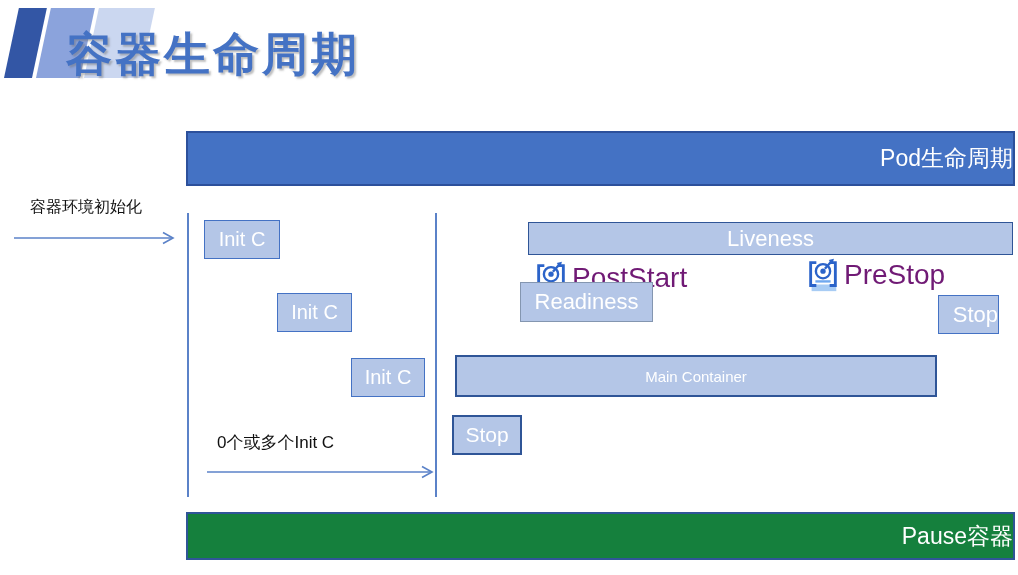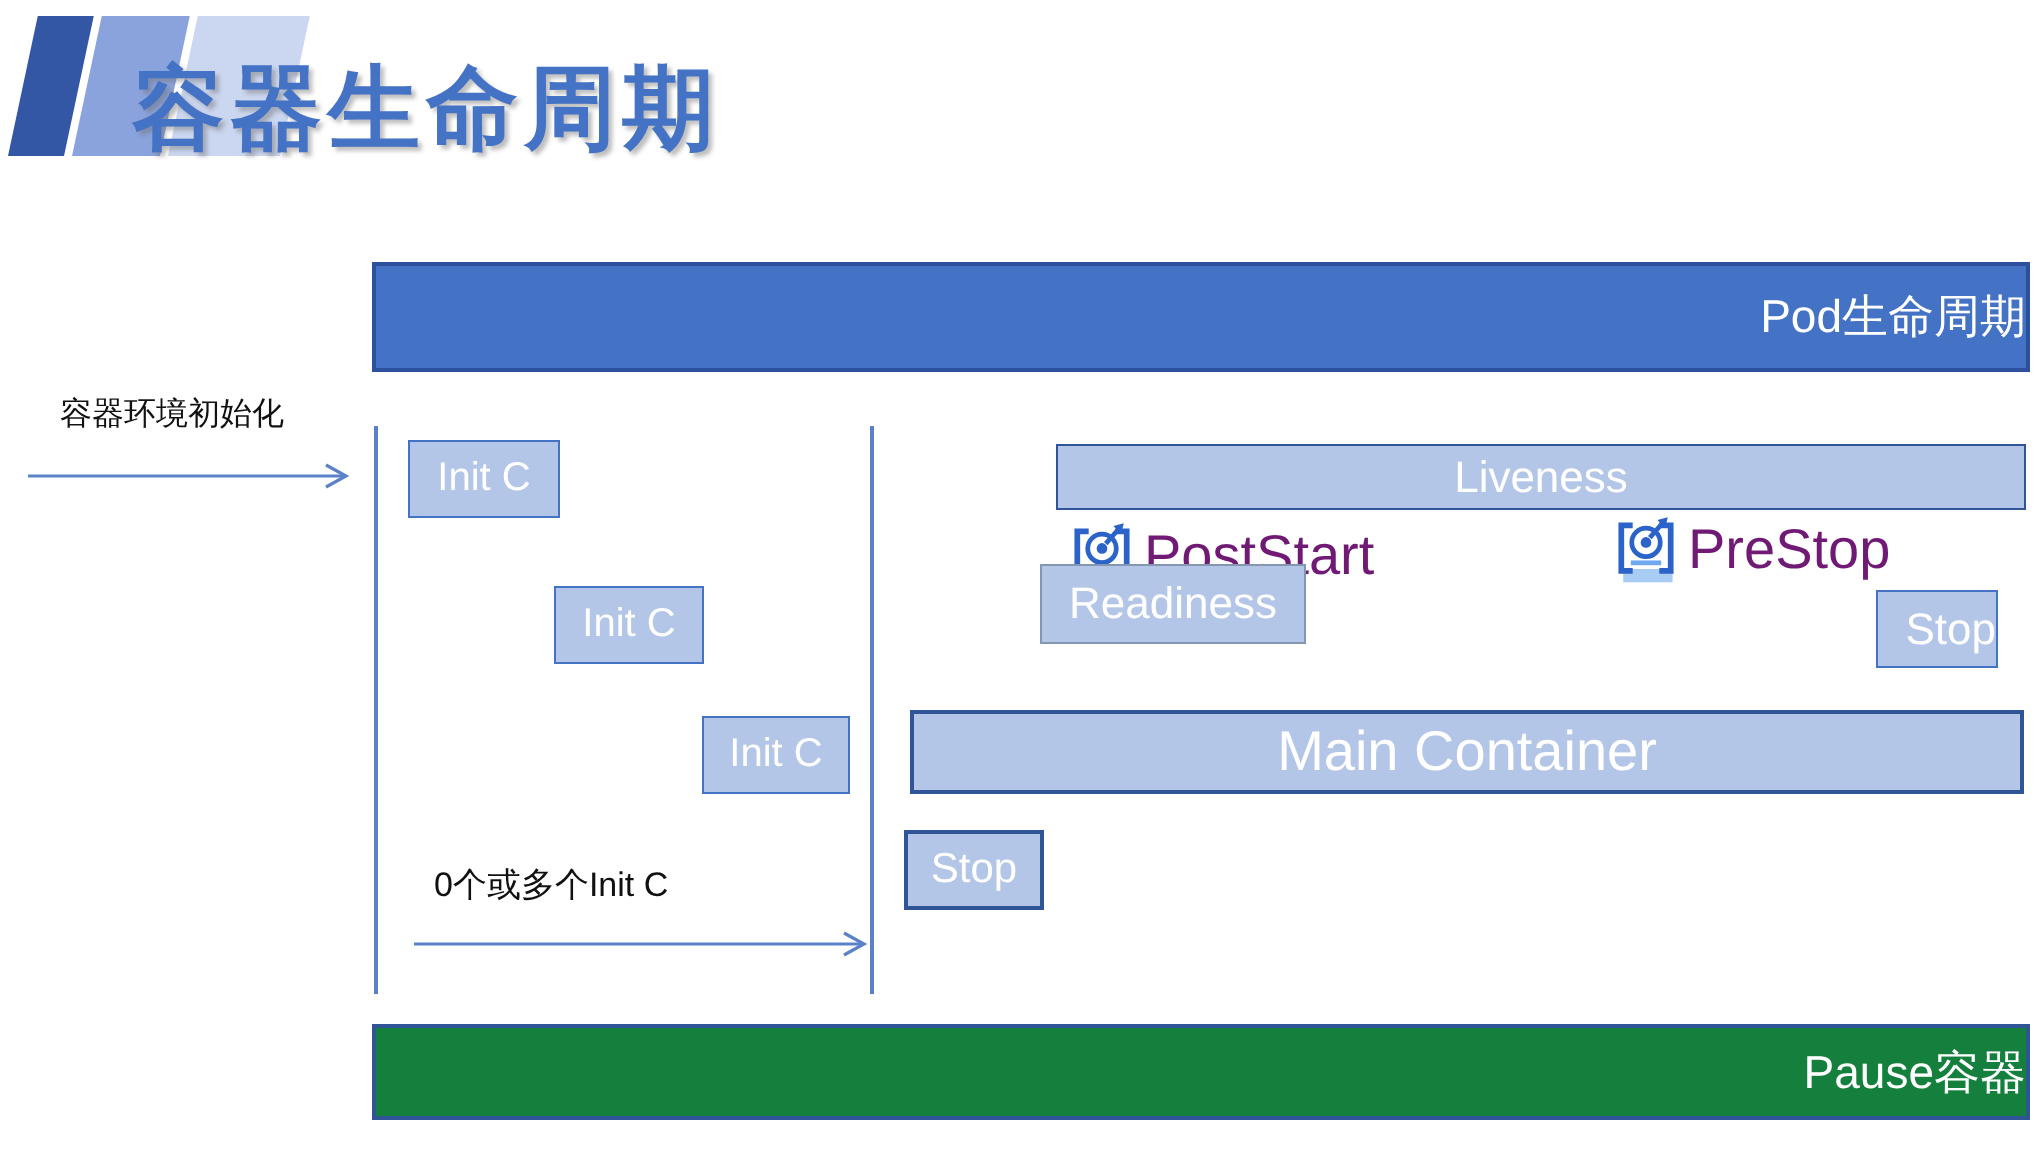--- a/index.html
+++ b/index.html
@@ -32,21 +32,21 @@
   .vline.right{left:435px;}
   
   .box{position:absolute;background:#B4C6E7;border:1.5px solid #4472C4;box-sizing:border-box;
        display:flex;align-items:center;justify-content:center;color:#fff;}
   .init1{left:204px;top:220px;width:76px;height:39px;font-size:20px;}
   .init2{left:277px;top:293px;width:75px;height:39px;font-size:20px;}
   .init3{left:351px;top:358px;width:74px;height:39px;font-size:20px;}
   .liveness{left:528px;top:222px;width:485px;height:33px;font-size:22px;border-color:#2F5597;}
   .readiness{left:520px;top:282px;width:133px;height:40px;font-size:22px;border-color:#8496B0;}
   .stopbox{left:938px;top:295px;width:61px;height:39px;font-size:22px;justify-content:flex-end;}
-  .mainbar{left:455px;top:355px;width:557px;height:42px;font-size:28px;border-color:#2F5597;border-width:2px;}
+  .mainbar{left:455px;top:355px;width:482px;height:42px;font-size:15px;border-color:#2F5597;border-width:2px;}
   .startbox{left:452px;top:415px;width:70px;height:40px;font-size:21px;border-color:#2F5597;border-width:2px;}
   
   .hook{position:absolute;display:flex;align-items:center;color:#701a75;font-size:28px;white-space:nowrap;}
   .hook.post{left:532px;top:258px;}
   .hook.pre{left:804px;top:255px;}
   .hook svg{display:block;margin-right:2px;}
   
   .init-note{position:absolute;left:217px;top:431px;font-size:17px;color:#111;white-space:nowrap;}
 </style>
 </head>

